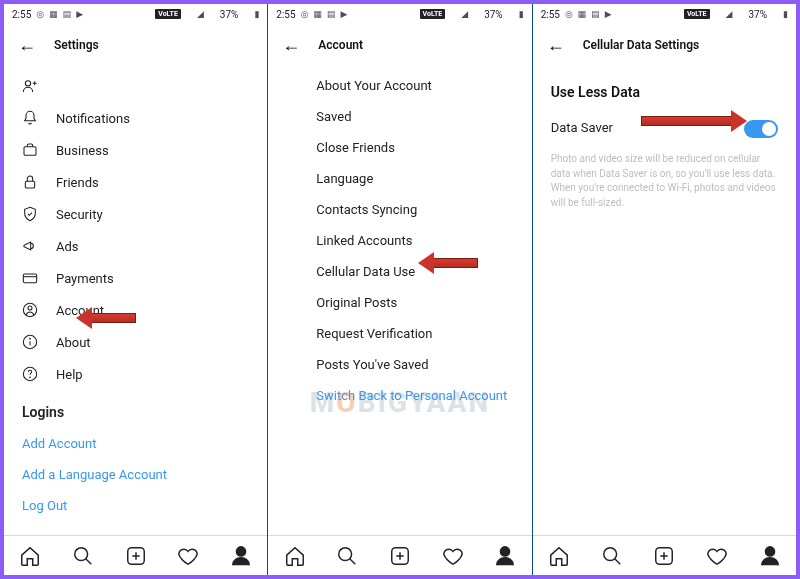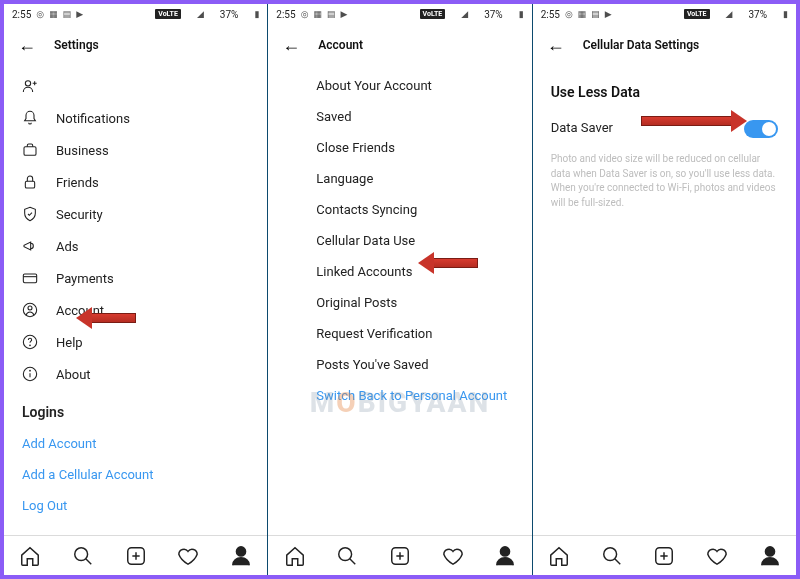--- a/index.html
+++ b/index.html
@@ -156,40 +156,40 @@
               <circle cx="12" cy="9" r="3"></circle>
               <path d="M6 20c1-3 4-5 6-5s5 2 6 5"></path>
             </svg>
           </span>
         <span>Account</span>
       </div>
       <div class="row">
         <span class="row-icon">
             <svg viewBox="0 0 24 24">
               <circle cx="12" cy="12" r="10"></circle>
+              <path d="M12 11v6"></path>
+              <circle cx="12" cy="7" r="0.5" fill="#222"></circle>
+            </svg>
+          </span>
+        <span>About</span>
+      </div>
+      <div class="row">
+        <span class="row-icon">
+            <svg viewBox="0 0 24 24">
+              <circle cx="12" cy="12" r="10"></circle>
               <path d="M9.5 9a2.5 2.5 0 115 0c0 1.5-2.5 2-2.5 4"></path>
               <circle cx="12" cy="17" r="0.5" fill="#222"></circle>
             </svg>
           </span>
         <span>Help</span>
       </div>
-      <div class="row">
-        <span class="row-icon">
-            <svg viewBox="0 0 24 24">
-              <circle cx="12" cy="12" r="10"></circle>
-              <path d="M12 11v6"></path>
-              <circle cx="12" cy="7" r="0.5" fill="#222"></circle>
-            </svg>
-          </span>
-        <span>About</span>
-      </div>
 
       <div class="row section-title">Logins</div>
       <div class="row link">Add Account</div>
-      <div class="row link">Add a Cellular Account</div>
+      <div class="row link">Add a Language Account</div>
       <div class="row link">Log Out</div>
     </div>
 
     <div class="bottomnav">
       <span class="bn-item">
           <svg viewBox="0 0 24 24">
             <path d="M3 11l9-8 9 8v10a1 1 0 01-1 1h-5v-7h-6v7H4a1 1 0 01-1-1V11z"></path>
           </svg>
         </span>
       <span class="bn-item">
@@ -255,24 +255,24 @@
       <div class="row">
           <span>Close Friends</span>
         </div>
       <div class="row">
           <span>Language</span>
         </div>
       <div class="row">
           <span>Contacts Syncing</span>
         </div>
       <div class="row">
+          <span>Linked Accounts</span>
+        </div>
+      <div class="row">
           <span>Cellular Data Use</span>
-        </div>
-      <div class="row">
-          <span>Linked Accounts</span>
         </div>
       <div class="row">
           <span>Original Posts</span>
         </div>
       <div class="row">
           <span>Request Verification</span>
         </div>
       <div class="row">
           <span>Posts You've Saved</span>
         </div>

